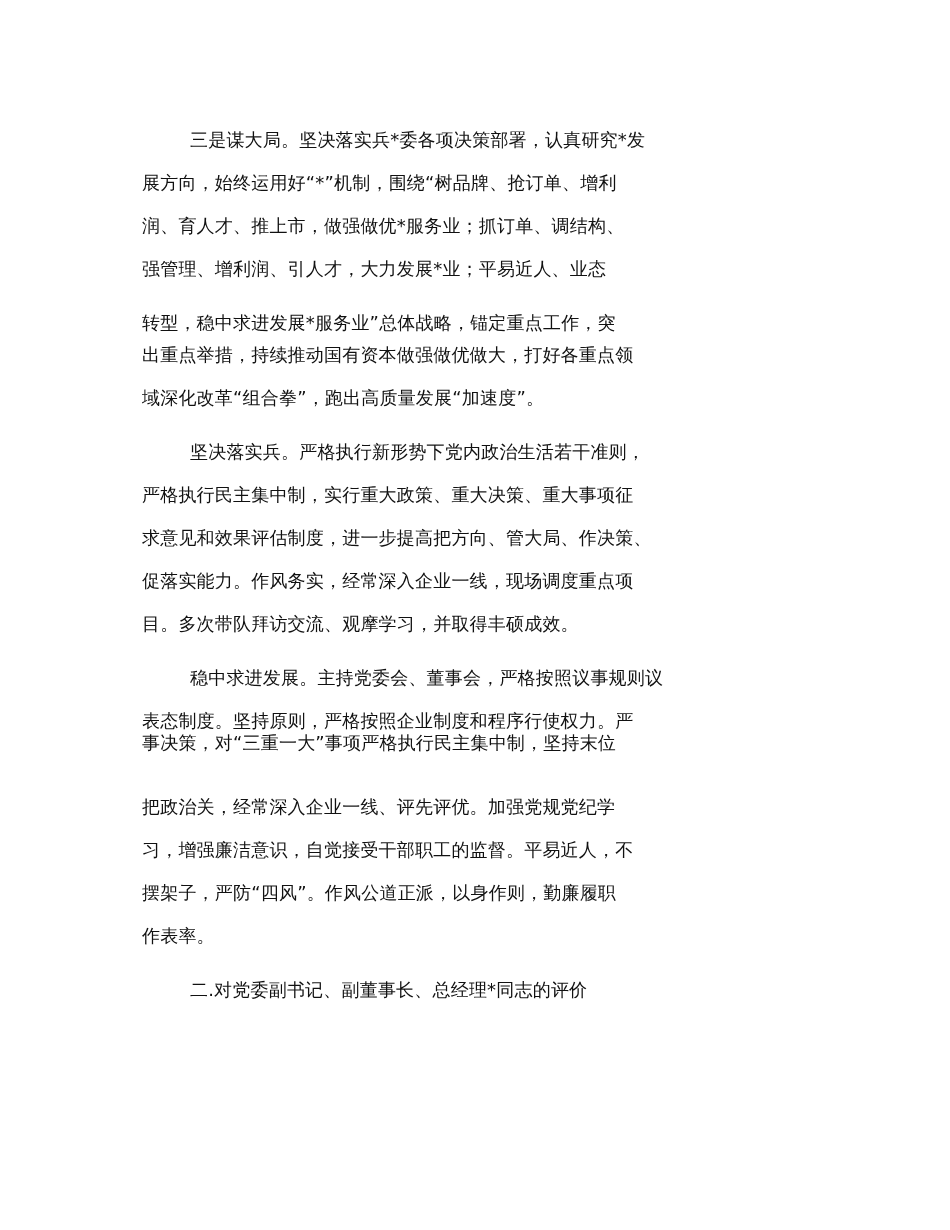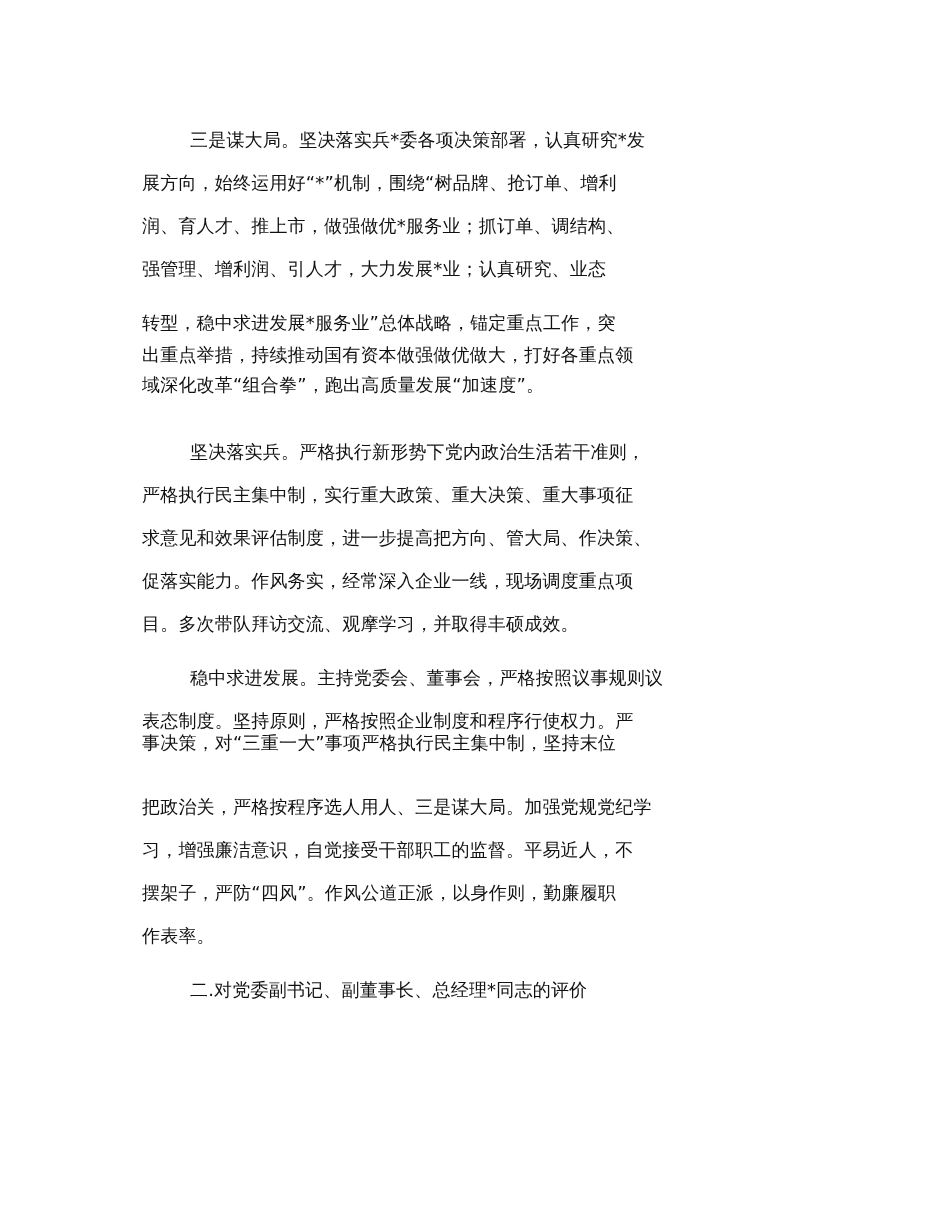--- a/index.html
+++ b/index.html
@@ -33,39 +33,39 @@
   </style>
 </head>
 <body>
 
 <div class="page">
 
   <div>
     <div class="line indent" style="top:125px">三是谋大局。坚决落实兵*委各项决策部署，认真研究*发</div>
     <div class="line" style="top:168px">展方向，始终运用好“*”机制，围绕“树品牌、抢订单、增利</div>
     <div class="line" style="top:211px">润、育人才、推上市，做强做优*服务业；抓订单、调结构、</div>
-    <div class="line" style="top:254px">强管理、增利润、引人才，大力发展*业；认真研究、业态</div>
+    <div class="line" style="top:254px">强管理、增利润、引人才，大力发展*业；平易近人、业态</div>
     <div class="line" style="top:308px">转型，稳中求进发展*服务业”总体战略，锚定重点工作，突</div>
     <div class="line" style="top:340px">出重点举措，持续推动国有资本做强做优做大，打好各重点领</div>
-    <div class="line" style="top:370px">域深化改革“组合拳”，跑出高质量发展“加速度”。</div>
+    <div class="line" style="top:383px">域深化改革“组合拳”，跑出高质量发展“加速度”。</div>
   </div>
 
   <div>
     <div class="line indent" style="top:437px">坚决落实兵。严格执行新形势下党内政治生活若干准则，</div>
     <div class="line" style="top:480px">严格执行民主集中制，实行重大政策、重大决策、重大事项征</div>
     <div class="line" style="top:523px">求意见和效果评估制度，进一步提高把方向、管大局、作决策、</div>
     <div class="line" style="top:566px">促落实能力。作风务实，经常深入企业一线，现场调度重点项</div>
     <div class="line" style="top:609px">目。多次带队拜访交流、观摩学习，并取得丰硕成效。</div>
   </div>
 
   <div>
     <div class="line indent" style="top:663px">稳中求进发展。主持党委会、董事会，严格按照议事规则议</div>
     <div class="line" style="top:728px">事决策，对“三重一大”事项严格执行民主集中制，坚持末位</div>
     <div class="line" style="top:706px">表态制度。坚持原则，严格按照企业制度和程序行使权力。严</div>
-    <div class="line" style="top:792px">把政治关，严格按程序选人用人、三是谋大局。加强党规党纪学</div>
+    <div class="line" style="top:792px">把政治关，经常深入企业一线、评先评优。加强党规党纪学</div>
     <div class="line" style="top:835px">习，增强廉洁意识，自觉接受干部职工的监督。平易近人，不</div>
     <div class="line" style="top:878px">摆架子，严防“四风”。作风公道正派，以身作则，勤廉履职</div>
     <div class="line" style="top:921px">作表率。</div>
   </div>
 
   <div>
     <div class="line indent" style="top:975px">二.对党委副书记、副董事长、总经理*同志的评价</div>
   </div>
 
 </div>

